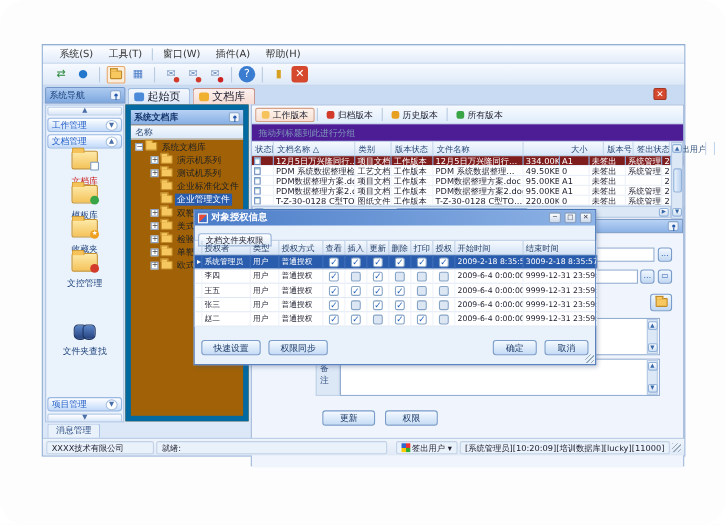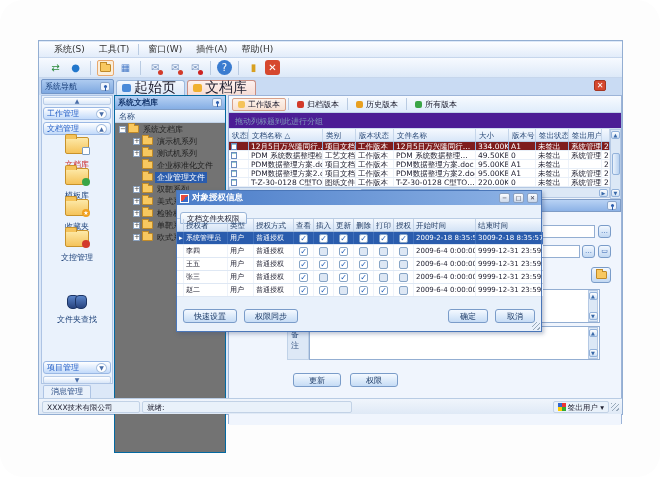--- a/index.html
+++ b/index.html
@@ -27,21 +27,21 @@
   .tsep { width:1px; height:14px; background:#b9cbe2; margin:0 3px; }
   .badge { position:absolute; right:1px; bottom:1px; width:5px; height:5px; border-radius:50%; background:#d23a2a; }
   .badge.x { background:#c22; }
 
   .tabstrip { left:0; top:37px; width:583px; height:17px; background:#c9dbf3;
     display:flex; align-items:flex-end; }
   .navhead { width:73px; height:15px; margin:0 2px 1px 2px;
     background:linear-gradient(#aecbf0,#7ea8e0); border:1px solid #7396c8; border-radius:2px 2px 0 0;
     color:#163c77; font-size:8px; display:flex; align-items:center; justify-content:space-between; padding:0 3px; }
   .tab { height:15px; margin-right:2px; padding:0 8px 0 5px; display:flex; align-items:center; gap:3px;
-    font-size:14px; color:#223; border:1px solid #9db9dd; border-bottom:none;
+    font-size:10px; color:#223; border:1px solid #9db9dd; border-bottom:none;
     border-radius:3px 3px 0 0; background:linear-gradient(#f4f8fe,#dce8f8); }
   .tab.active { background:linear-gradient(#fdf1ee,#f6dcd4); border-color:#c98f84; }
   .closebtn { position:absolute; right:16px; top:2px; width:12px; height:11px; background:#d6482e;
     border:1px solid #a33622; border-radius:2px; color:#fff; font-size:8px; line-height:9px; text-align:center; }
 
   
   .sidebar { left:2px; top:54px; width:72px; height:289px; background:#eaf2fc; border:1px solid #aec4e4; overflow:hidden; }
   .sb-up { margin:1px; height:8px; background:linear-gradient(#fff,#d8e6f8); border:1px solid #b9cde8;
     border-radius:2px; font-size:6px; color:#4a6ea8; text-align:center; line-height:6px; }
   .sb-group { margin:2px 1px; height:13px; background:linear-gradient(#ffffff,#c2dafa);
@@ -69,21 +69,21 @@
   .lens::after { content:""; position:absolute; left:13px; top:11px; width:7px; height:3px;
     background:#2a4c90; transform:rotate(40deg); border-radius:2px; }
   .bino { position:relative; display:inline-block; width:22px; height:17px; }
   .bino::before, .bino::after { content:""; position:absolute; top:3px; width:10px; height:12px;
     background:linear-gradient(#5a84c8,#27437e); border-radius:4px 4px 5px 5px; border:1px solid #1c3464; }
   .bino::before { left:1px; } .bino::after { right:1px; }
   .msgtab { left:4px; top:344px; width:48px; height:13px; background:#e9f1fb; border:1px solid #aec4e4;
     border-bottom:none; border-radius:2px 2px 0 0; font-size:8px; color:#2a4c84; text-align:center; line-height:12px; }
 
   
-  .treepanel { left:75px; top:54px; width:112px; height:358px; background:#737373; border:1px solid #0369a1; }
+  .treepanel { left:75px; top:54px; width:112px; height:288px; background:#a16207; border:5px solid #0369a1; }
   .panel-hd { height:14px; background:linear-gradient(#b8d2f4,#85aee4); border-bottom:1px solid #7e9cc6;
     display:flex; align-items:center; justify-content:space-between; padding:0 3px;
     font-size:8px; color:#16376e; font-weight:bold; }
   .pinbtn { width:10px; height:9px; background:#eef4fc; border:1px solid #8aa6cc; border-radius:2px; position:relative; }
   .pinbtn::before { content:""; position:absolute; left:3px; top:2px; width:3px; height:3px; background:#2a5cad; border-radius:50%; }
   .pinbtn::after { content:""; position:absolute; left:4px; top:5px; width:1px; height:3px; background:#2a5cad; }
   .colhd { height:13px; background:linear-gradient(#f5f9fe,#d9e7f8); border-bottom:1px solid #c0d2e8;
     font-size:8px; color:#2b4a77; padding:1px 4px; }
   .tree { position:relative; font-size:8px; color:#222; }
   .trow { position:absolute; height:12px; display:flex; align-items:center; gap:2px; white-space:nowrap; }
@@ -356,21 +356,21 @@
             <span>所有版本</span>
           </span>
         </div>
       <div class="grouphint">拖动列标题到此进行分组</div>
       <div class="grid-hd" id="gridhd">
           <span class="gh" style="width: 20px; flex: 0 0 auto;">状态图</span>
           <span class="gh" style="width: 74px; flex: 0 0 auto;">文档名称 △</span>
           <span class="gh" style="width: 33px; flex: 0 0 auto;">类别</span>
           <span class="gh" style="width: 38px; flex: 0 0 auto;">版本状态</span>
           <span class="gh" style="width: 82px; flex: 0 0 auto;">文件名称</span>
-          <span class="gh" style="width: 33px; flex: 0 0 auto;">大小</span>
+          <span class="gh" style="width: 33px; flex: 0 0 auto; margin-left: 40px;">大小</span>
           <span class="gh" style="width: 27px; flex: 0 0 auto;">版本号</span>
           <span class="gh" style="width: 33px; flex: 0 0 auto;">签出状态</span>
           <span class="gh" style="width: 33px; flex: 0 0 auto;">签出用户</span>
           <span class="gh" style="width: 8px; flex: 0 0 auto;"></span>
         </div>
       <div id="gridrows">
           <div class="grow sel">
             <span class="gc" style="width: 20px; flex: 0 0 auto;"><span class="docicon"></span></span>
             <span class="gc" style="width: 74px; flex: 0 0 auto;">12月5日万兴隆同行…</span>
             <span class="gc" style="width: 33px; flex: 0 0 auto;">项目文档</span>
@@ -634,16 +634,17 @@
         <span class="btn" id="dbtn3" style="min-width:40px;">取消</span>
       </div>
       <div class="grip"></div>
     </div>
 
     <div class="abs statusbar">
       <span class="st-cell" style="width:98px;">XXXX技术有限公司</span>
       <span class="st-cell" style="width:210px;">就绪:</span>
       <span style="flex:1;"></span>
       <span class="st-cell"><span class="sticon"></span><span>签出用户</span> ▾</span>
+      <span class="st-cell">[系统管理员][10:20:09][培训数据库][lucky][11000]</span>
       <span class="grip" style="position:static; flex:none;"></span>
     </div>
   </div>
 </div>
 
 </body></html>

